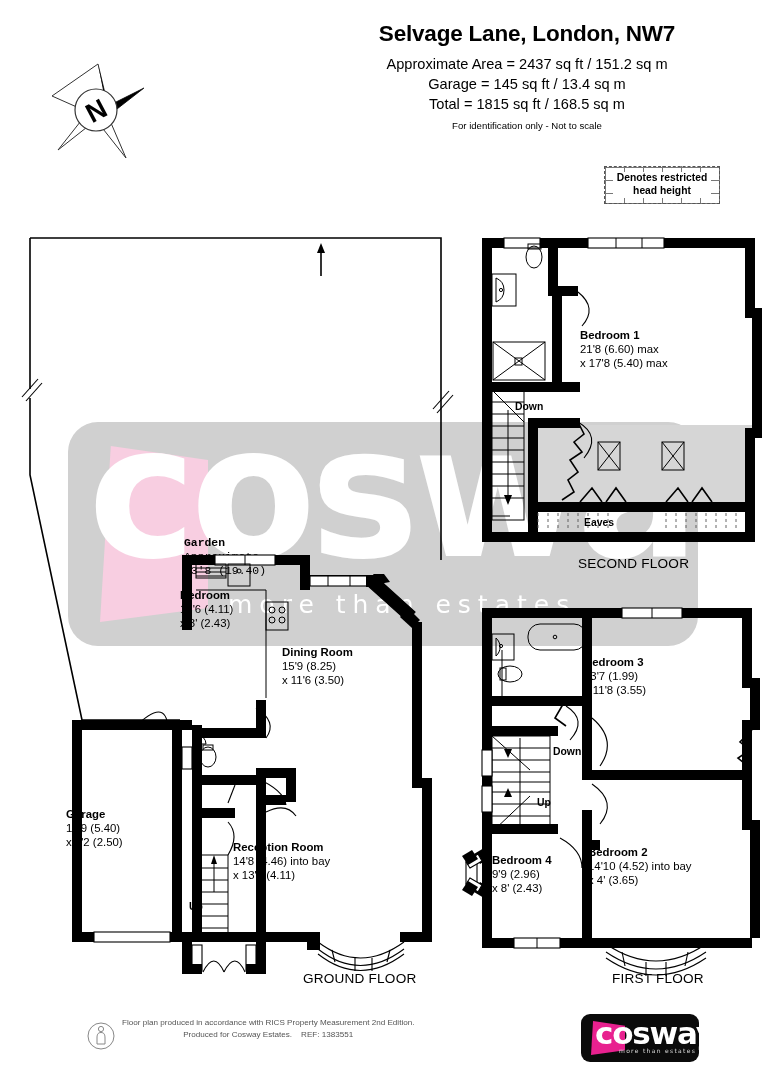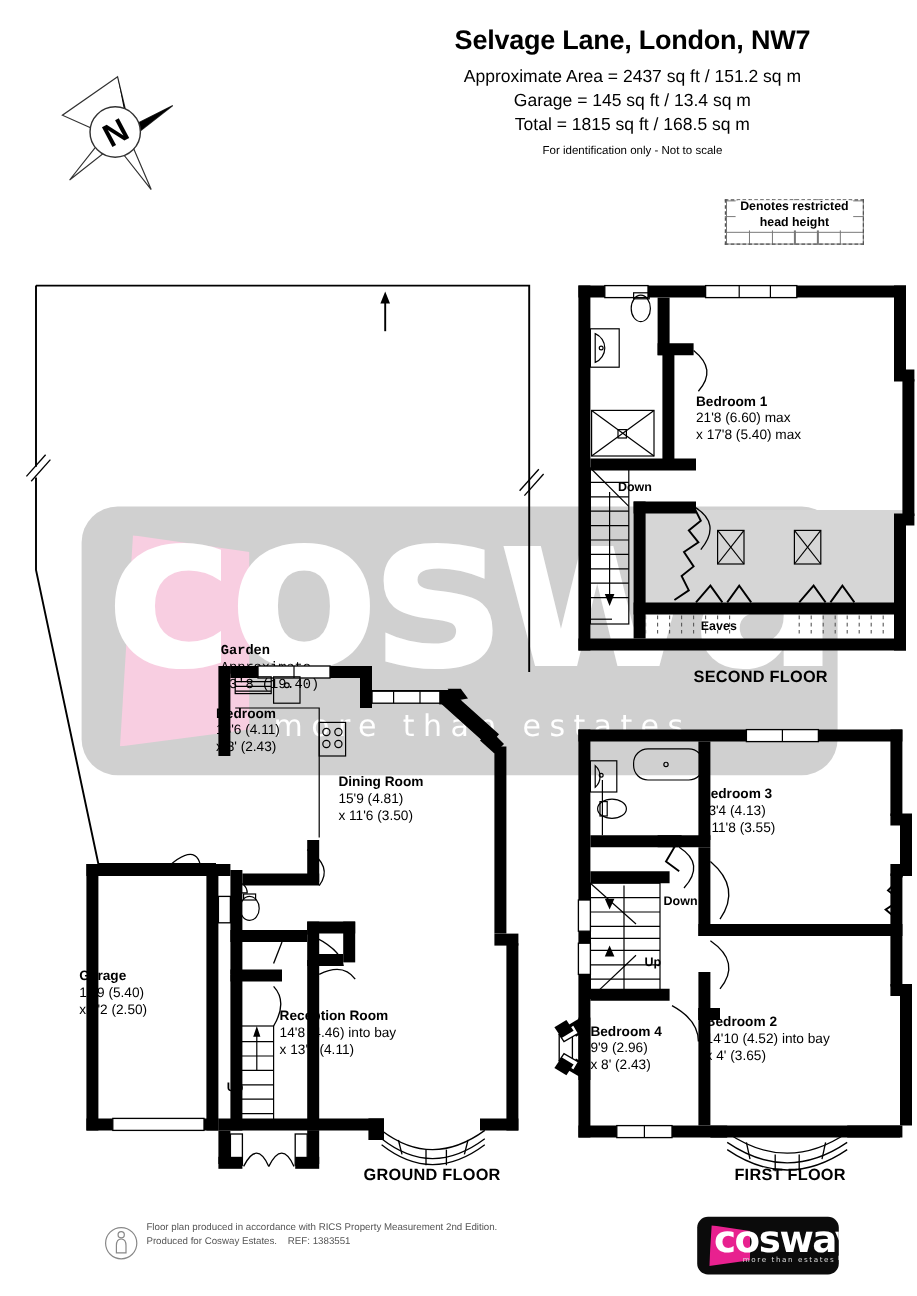--- a/index.html
+++ b/index.html
@@ -14,21 +14,21 @@
   #areas{margin-top:8px;}
   #notscale{font-size:9.6px;margin-top:5px;}
 
   
   #headKey{position:absolute;left:604px;top:166px;width:116px;height:38px;
            box-sizing:border-box;border:1px dashed #555;
            background-image:
              repeating-linear-gradient(to right, #777 0 1px, transparent 1px 19px),
              repeating-linear-gradient(to bottom, #777 0 1px, transparent 1px 13px);
            background-size:100% 100%;}
-  #headKey .inner{position:absolute;inset:0;display:flex;align-items:flex-start;
+  #headKey .inner{position:absolute;inset:0;display:flex;align-items:center;
            justify-content:center;text-align:center;font-size:10.3px;font-weight:bold;line-height:1.22;}
   #headKey .inner span{background:#fff;padding:0 2px;}
 
   
   #compass{position:absolute;left:46px;top:58px;width:104px;height:108px;}
 
   
   #watermark{position:absolute;left:68px;top:422px;width:630px;height:224px;
              border-radius:30px;background:#c8c8c8;opacity:.85;overflow:hidden;}
   #watermark .wmpink{position:absolute;left:32px;top:24px;width:108px;height:176px;
@@ -47,26 +47,26 @@
   .thin2{fill:none;stroke:#000;stroke-width:1.6;}
   .fix{fill:#fff;stroke:#000;stroke-width:1.1;}
   .fixnf{fill:none;stroke:#000;stroke-width:1;}
   .dash{fill:none;stroke:#555;stroke-width:.9;stroke-dasharray:3 3;}
 
   
   .lbl{position:absolute;text-align:left;line-height:1.24;}
   .lbl .nm{font-weight:bold;font-size:11.4px;}
   .lbl .dm{font-size:11.4px;}
   .sm{font-size:10.4px;font-weight:bold;}
-  .floorname{position:absolute;font-weight:bold;font-size:13.6px;letter-spacing:.2px;}
+  .floorname{position:absolute;font-weight:normal;font-size:13.6px;letter-spacing:.2px;}
 
   
   #footer{position:absolute;left:86px;top:1016px;width:660px;height:56px;}
   #footIcon{position:absolute;left:0;top:2px;width:30px;height:36px;}
-  #footText{position:absolute;left:36px;top:1px;font-size:8.1px;color:#555;line-height:1.52;}
+  #footText{position:absolute;left:36px;top:1px;font-size:8.1px;color:#555;line-height:1.52;text-align:center;}
   #logo{position:absolute;left:495px;top:-2px;width:118px;height:48px;background:#0b0b0b;
         border-radius:9px;overflow:hidden;}
   #logo .lpink{position:absolute;left:10px;top:7px;width:34px;height:34px;background:#e8218f;
         clip-path:polygon(6% 0%,100% 14%,100% 86%,0% 100%);}
   #logo .lword{position:absolute;left:14px;top:1px;font-size:31px;color:#fff;font-weight:bold;
         letter-spacing:-1.2px;font-family:"DejaVu Sans",sans-serif;}
   #logo .ltag{position:absolute;left:38px;top:33px;font-size:6px;color:#ddd;letter-spacing:1.3px;
         font-family:"DejaVu Sans",sans-serif;}
 </style>
 </head>
@@ -245,21 +245,21 @@
   </svg>
 
   <div class="lbl" style="left:180px;top:588px;width:130px;">
     <div class="nm">Bedroom</div>
     <div class="dm">13'6 (4.11)</div>
     <div class="dm">x 8' (2.43)</div>
   </div>
 
   <div class="lbl" style="left:282px;top:645px;width:140px;">
     <div class="nm">Dining Room</div>
-    <div class="dm">15'9 (4.81)</div>
+    <div class="dm">15'9 (8.25)</div>
     <div class="dm">x 11'6 (3.50)</div>
   </div>
 
   <div class="lbl" style="left:66px;top:807px;width:124px;">
     <div class="nm">Garage</div>
     <div class="dm">17'9 (5.40)</div>
     <div class="dm">x 8'2 (2.50)</div>
   </div>
 
   <div class="lbl" style="left:233px;top:840px;width:176px;">
@@ -465,21 +465,21 @@
       <path class="thin" d="M146 358 Q196 392 246 358"></path>
       <line class="thin" x1="162" y1="352" x2="165" y2="366"></line>
       <line class="thin" x1="186" y1="362" x2="186" y2="376"></line>
       <line class="thin" x1="206" y1="362" x2="206" y2="376"></line>
       <line class="thin" x1="228" y1="352" x2="225" y2="366"></line>
     </g>
   </svg>
 
   <div class="lbl" style="left:584px;top:655px;width:140px;">
     <div class="nm">Bedroom 3</div>
-    <div class="dm">13'4 (4.13)</div>
+    <div class="dm">13'7 (1.99)</div>
     <div class="dm">x 11'8 (3.55)</div>
   </div>
   <div class="lbl" style="left:588px;top:845px;width:156px;">
     <div class="nm">Bedroom 2</div>
     <div class="dm">14'10 (4.52) into bay</div>
     <div class="dm">x 4' (3.65)</div>
   </div>
   <div class="lbl" style="left:492px;top:853px;width:110px;">
     <div class="nm">Bedroom 4</div>
     <div class="dm">9'9 (2.96)</div>

